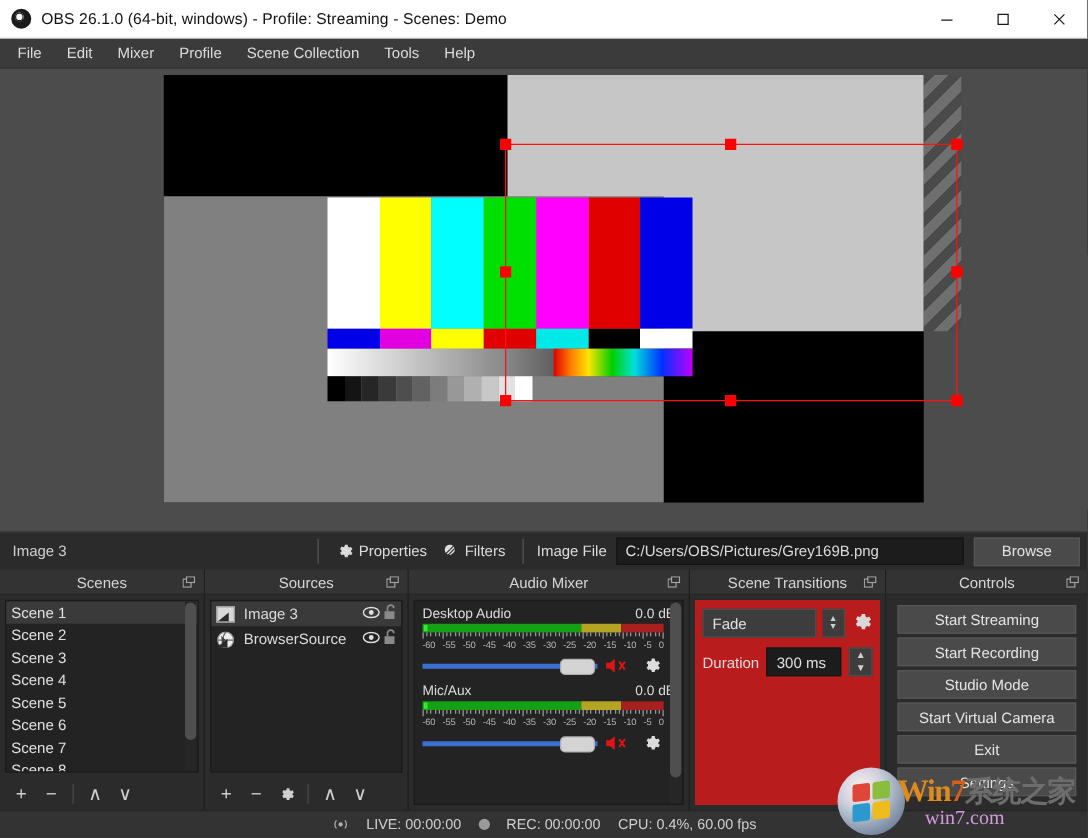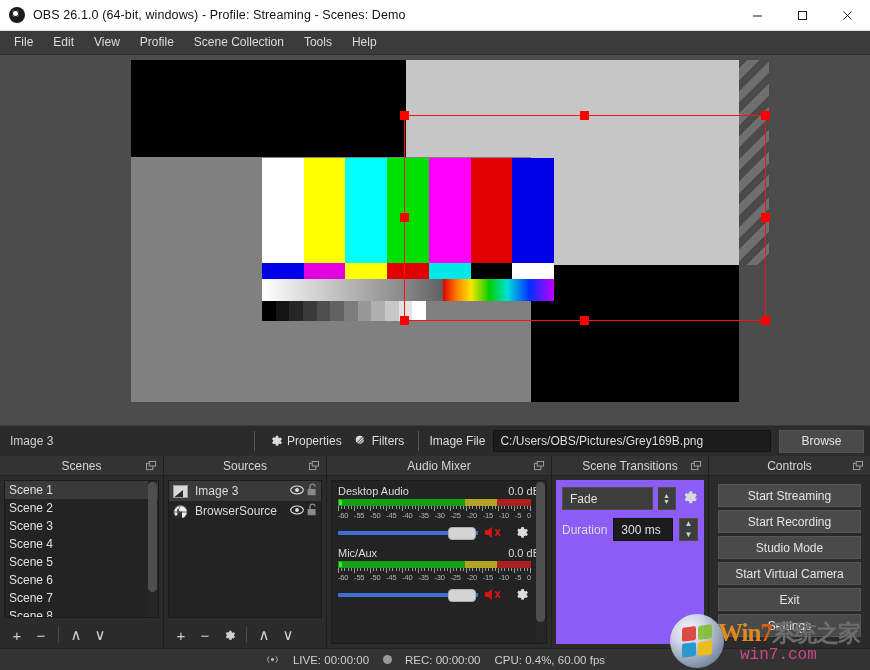--- a/index.html
+++ b/index.html
@@ -179,22 +179,22 @@
              background:radial-gradient(circle at 35% 30%, #fefefe 0%, #cfd8e6 35%, #7d8ea6 75%, #5a6778 100%);
              display:flex; align-items:center; justify-content:center; opacity:.95; }
   .wm-flag { width:30px; height:30px; display:grid; grid-template-columns:1fr 1fr;
              grid-template-rows:1fr 1fr; gap:2px; transform:skewY(-7deg); }
   .wm-flag span { border-radius:2px; }
   .wm-text { position:absolute; left:48px; top:6px; font-size:25px; font-weight:bold;
              font-family:"Liberation Serif", serif; letter-spacing:-1px; }
   .wm-w { color:#e08a1e; }
   .wm-7 { color:#d95f14; }
   .wm-cn { color:#6d6d6d; font-size:23px; }
-  .wm-url { position:absolute; left:70px; top:34px; font-size:16px; color:#ec4899;
-            font-family:Liberation Mono, monospace; opacity:.85; }
+  .wm-url { position:absolute; left:70px; top:34px; font-size:16px; color:#f0abfc;
+            font-family:Liberation Serif, serif; opacity:.85; }
 </style>
 </head>
 <body>
 
 <div id="app">
 
   <div class="titlebar">
     <div class="tb-logo">
       <div class="ring"></div>
         <div class="dot"></div>
@@ -215,21 +215,21 @@
       <svg class="wglyph" width="13" height="13" viewBox="0 0 13 13">
         <line x1="2.5" y1="2.5" x2="10.5" y2="10.5" stroke="#1a1a1a" stroke-width="1"></line>
         <line x1="10.5" y1="2.5" x2="2.5" y2="10.5" stroke="#1a1a1a" stroke-width="1"></line>
       </svg>
     </div>
   </div>
 
   <div class="menubar">
     <div class="menu-item">File</div>
     <div class="menu-item">Edit</div>
-    <div class="menu-item">View</div>
+    <div class="menu-item">Mixer</div>
     <div class="menu-item">Profile</div>
     <div class="menu-item">Scene Collection</div>
     <div class="menu-item">Tools</div>
     <div class="menu-item">Help</div>
   </div>
 
   <div class="preview-wrap">
     <div class="canvas">
       <div class="grey-src"></div>
       <div class="hatch"></div>
@@ -633,21 +633,21 @@
     </div>
 
     <div class="dock d-trans">
       <div class="dock-title">
         <span>Scene Transitions</span>
         <svg class="dock-float" viewBox="0 0 12 11">
           <rect x="0.5" y="2.5" width="7" height="7" fill="none" stroke="#ccc"></rect>
           <rect x="3.5" y="0.5" width="7" height="5" fill="#333" stroke="#ccc"></rect>
         </svg>
       </div>
-      <div class="dock-body trans-body" style="background:#8b5cf6;border:none">
+      <div class="dock-body trans-body" style="background:#b91c1c;border:none">
         <div class="combo-row">
           <div class="combo">Fade</div>
           <div class="combo-arrows">
             <span>▲</span>
             <span>▼</span>
           </div>
           <div>
             <svg width="17" height="17" viewBox="0 0 24 24">
               <circle cx="12" cy="12" r="3.6" fill="none" stroke="#d8d8d8" stroke-width="2.6"></circle>
               <path fill="#d8d8d8" d="M20.3 13.1a8.5 8.5 0 000-2.2l2-1.5-2-3.4-2.3 1a8.3 8.3 0 00-1.9-1.1L15.7 3h-3.9l-.4 2.5a8.3 8.3 0 00-1.9 1.1l-2.3-1-2 3.4 2 1.5a8.5 8.5 0 000 2.2l-2 1.5 2 3.4 2.3-1a8.3 8.3 0 001.9 1.1l.4 2.5h3.9l.4-2.5a8.3 8.3 0 001.9-1.1l2.3 1 2-3.4z"></path>

